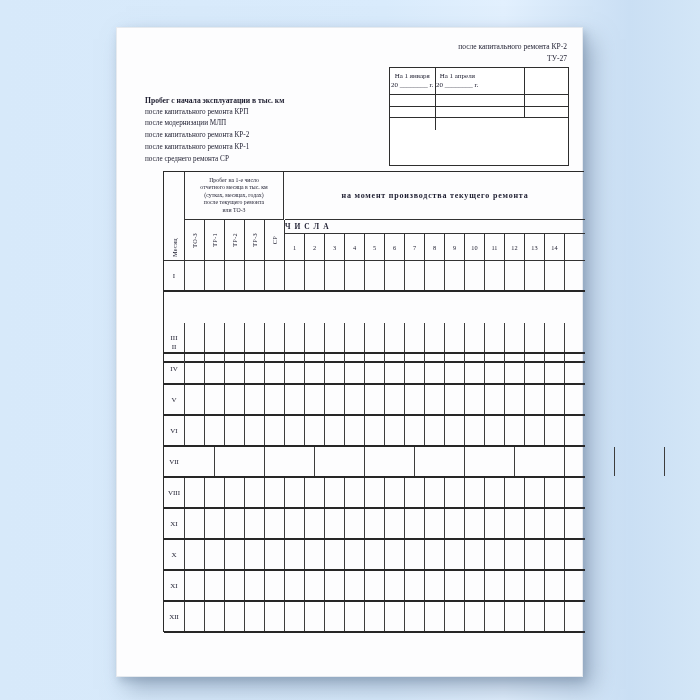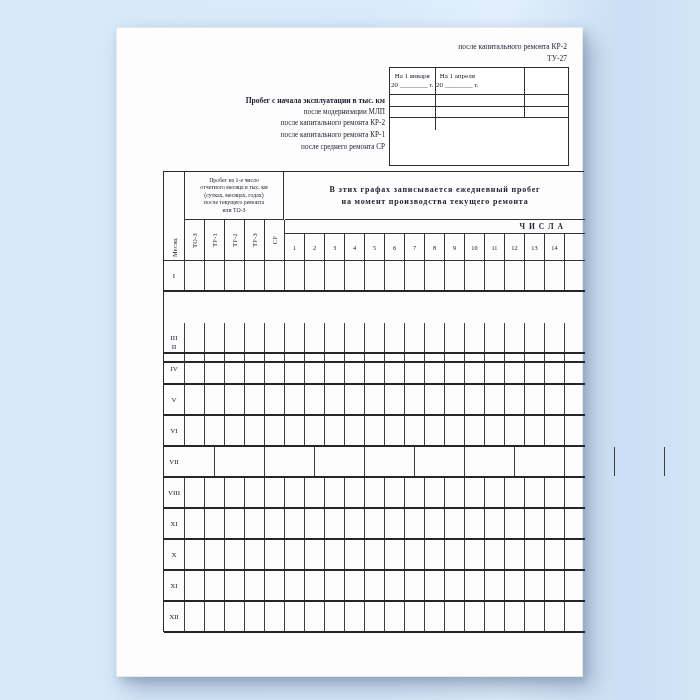--- a/index.html
+++ b/index.html
@@ -19,28 +19,28 @@
   
   .summary-grid{
     position:absolute;left:272px;top:39px;width:180px;height:99px;box-sizing:border-box;
     display:grid;grid-template-columns:1fr 1fr 1fr 1fr;grid-template-rows:27px repeat(6,11.7px);
     border:1px solid #2e2e2e;background:#fff;
   }
   .sum-head{font-size:7px;line-height:9px;text-align:center;padding-top:4px;border-bottom:1px solid #2e2e2e;color:#1c1c2e;}
   .sum-head.colr,.sum-cell.colr{border-left:1px solid #2e2e2e;}
   .sum-cell{border-bottom:1px solid #2e2e2e;}
   .sum-cell.lastrow{border-bottom:none;}
-  .summary-labels{position:absolute;top:67px;right:197px;width:240px;text-align:right;font-size:7.2px;line-height:11.7px;color:#1c1c2e;white-space:nowrap;font-family:Liberation Serif, serif;}
+  .summary-labels{position:absolute;top:67px;right:197px;width:240px;font-size:7.2px;line-height:11.7px;color:#1c1c2e;white-space:nowrap;font-family:Liberation Serif, serif;}
   .sum-label.bold{font-weight:bold;font-size:7.6px;}
   
   .main-table{position:absolute;left:46px;top:143px;width:421px;height:461px;border-top:1.5px solid #2a2a2a;border-left:1px solid #2a2a2a;box-sizing:border-box;}
   .mt-month-head{position:absolute;left:0;top:0;width:20px;height:89px;border-bottom:1px solid #333;box-sizing:border-box;display:flex;justify-content:center;align-items:flex-end;padding-bottom:3px;}
   .mt-box{position:absolute;left:20px;top:0;width:100px;height:48px;border-left:1px solid #333;border-right:1px solid #333;border-bottom:1px solid #333;box-sizing:border-box;text-align:center;font-size:5.8px;line-height:7.4px;padding-top:5px;color:#1c1c2e;}
   .mt-bighead{position:absolute;left:121px;top:0;width:300px;height:48px;border-bottom:1px solid #333;box-sizing:border-box;display:flex;flex-direction:column;justify-content:center;text-align:center;font-weight:bold;font-size:8px;line-height:12px;letter-spacing:.8px;color:#1d1d30;}
-  .mt-chisla{position:absolute;left:120px;top:48px;width:301px;height:14px;border-left:1px solid #333;border-bottom:1px solid #333;box-sizing:border-box;text-align:right;font-weight:bold;font-size:7.5px;letter-spacing:4px;padding:2px 18px 0 0;color:#1d1d30;}
+  .mt-chisla{position:absolute;left:120px;top:48px;width:301px;height:14px;border-left:1px solid #333;border-bottom:1px solid #333;box-sizing:border-box;text-align:left;font-weight:bold;font-size:7.5px;letter-spacing:4px;padding:2px 18px 0 0;color:#1d1d30;}
   .rep-head{position:absolute;top:48px;width:20px;height:41px;border-left:1px solid #333;border-bottom:1px solid #333;box-sizing:border-box;display:flex;justify-content:center;align-items:center;}
   .day-head{position:absolute;top:62px;width:20px;height:27px;border-left:1px solid #333;border-bottom:1px solid #333;box-sizing:border-box;display:flex;justify-content:center;align-items:center;font-size:6.3px;color:#1c1c2e;}
   .day-head.stub{width:21px;}
   .rot{writing-mode:vertical-rl;transform:rotate(180deg);font-size:6.3px;letter-spacing:.3px;color:#1c1c2e;white-space:nowrap;}
   .mt-row{position:absolute;left:0;width:421px;height:31px;border-bottom:2px solid #262626;box-sizing:border-box;display:flex;}
   .c-month{flex:0 0 20px;display:flex;justify-content:center;align-items:center;font-size:7px;color:#1c1c2e;box-sizing:border-box;}
   .c-rep,.c-day{flex:0 0 20px;border-left:1px solid #3d3d3d;box-sizing:border-box;}
   .c-stub{flex:0 0 21px;border-left:1px solid #3d3d3d;box-sizing:border-box;}
 </style>
 </head>
@@ -48,20 +48,21 @@
 
 <div class="page">
 
   <div class="top-right">
     <div>после капитального ремонта КР-2</div>
     <div>ТУ-27</div>
   </div>
 
   <div class="summary-labels" id="summary-labels">
       <div class="sum-label bold">Пробег с начала эксплуатации в тыс. км</div>
+      <div class="sum-label">после капитального ремонта КРП</div>
       <div class="sum-label">после модернизации МЛП</div>
       <div class="sum-label">после капитального ремонта КР-2</div>
       <div class="sum-label">после капитального ремонта КР-1</div>
       <div class="sum-label">после среднего ремонта СР</div>
     </div>
 
   <div class="summary-grid" id="summary-grid">
     <div class="sum-head">
       <div>На 1 января</div>
       <div>20 ________ г.</div>
@@ -89,21 +90,20 @@
       <span class="rot">Месяц</span>
     </div>
     <div class="mt-box" id="box-lines">
         <div class="">Пробег на 1-е число</div>
         <div class="">отчетного месяца в тыс. км</div>
         <div class="">(сутках, месяцах, годах)</div>
         <div class="">после текущего ремонта</div>
         <div class="">или ТО-3</div>
       </div>
     <div class="mt-bighead">
-      <div>В этих графах записывается ежедневный пробег</div>
       <div>на момент производства текущего ремонта</div>
     </div>
     <div class="mt-chisla">ЧИСЛА</div>
   <div class="rep-head" style="left: 20px;">
         <span class="rot">ТО-3</span>
       </div>
       <div class="rep-head" style="left: 40px;">
         <span class="rot">ТР-1</span>
       </div>
       <div class="rep-head" style="left: 60px;">

